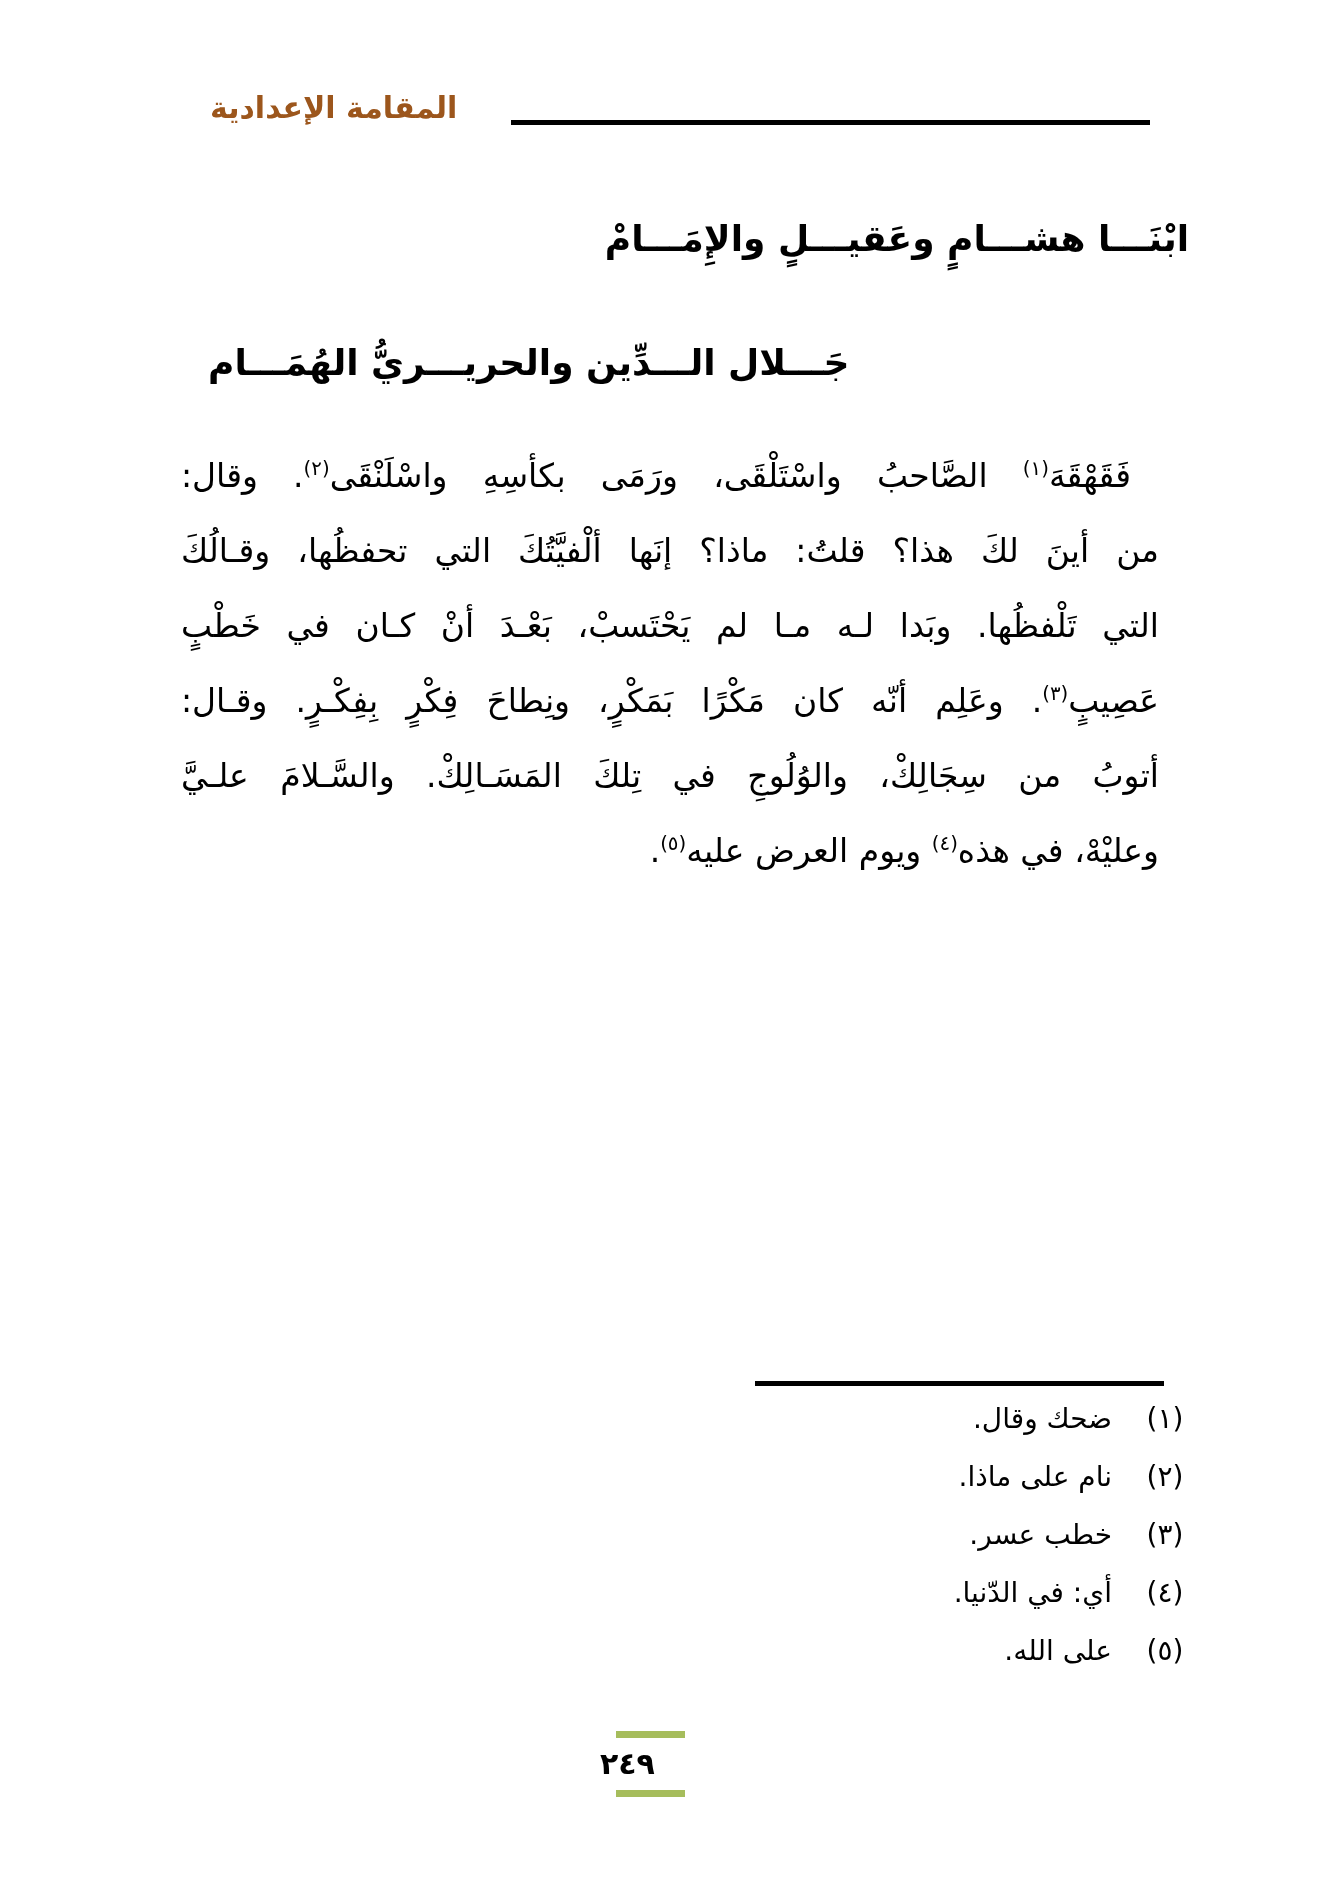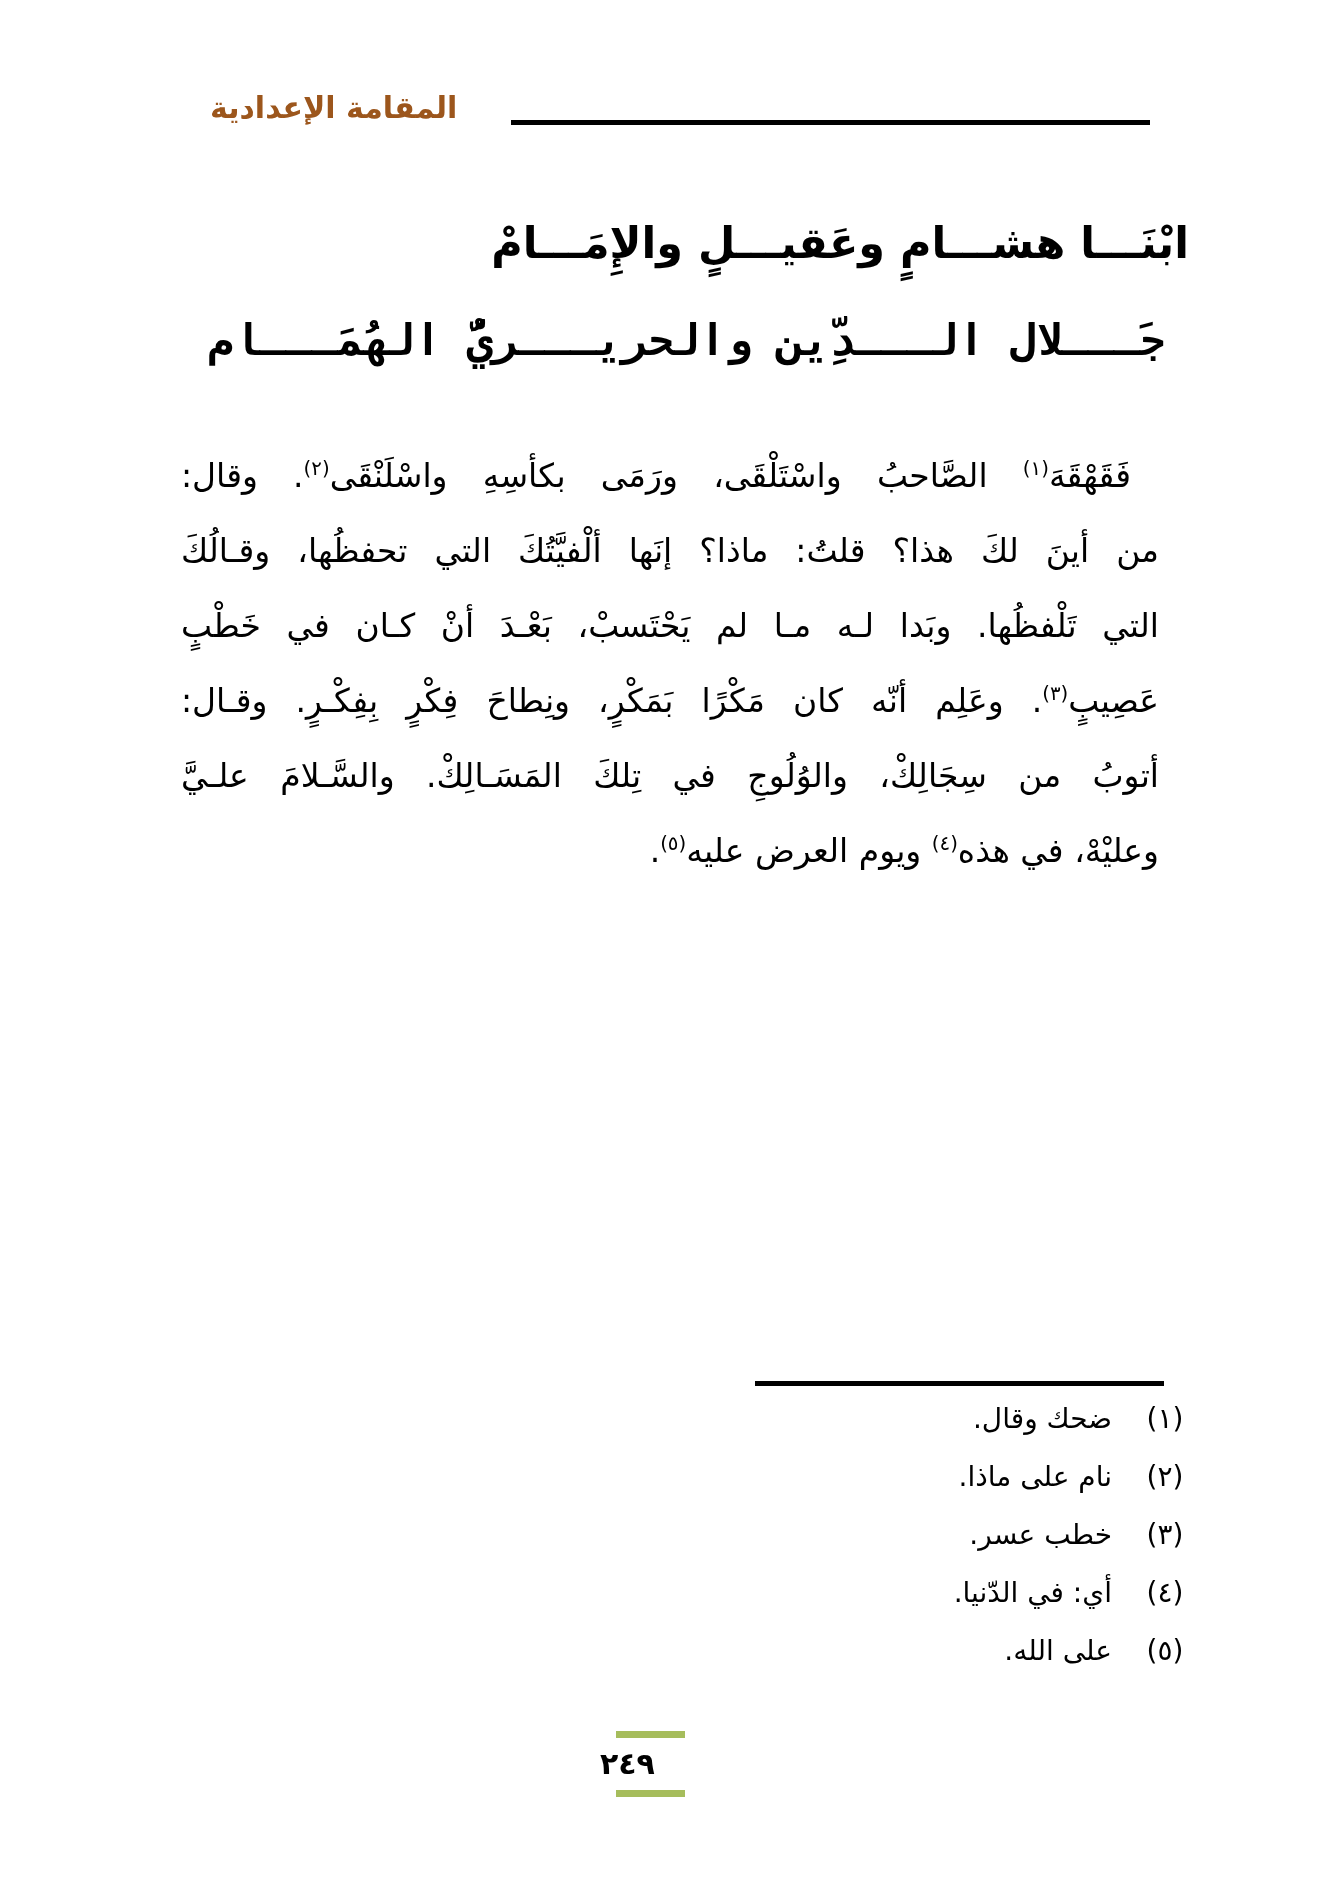--- a/index.html
+++ b/index.html
@@ -40,33 +40,32 @@
     position: absolute;
     left: 539px;
     top: 120px;
     width: 639px;
     height: 5px;
     background: #000000;
   }
   
   .verse {
     position: absolute;
-    font-size: 43px;
+    font-size: 36px;
     font-weight: bold;
     white-space: nowrap;
     direction: rtl;
   }
   .verse-1 {
     top: 218px;
     right: 150px;
   }
   .verse-2 {
-    top: 315px;
+    top: 342px;
     left: 236px;
-    font-family: Liberation Mono, monospace;
   }
   
   .body-block {
     position: absolute;
     top: 438px;
     right: 180px;
     width: 978px;
     direction: rtl;
   }
   .body-line {

